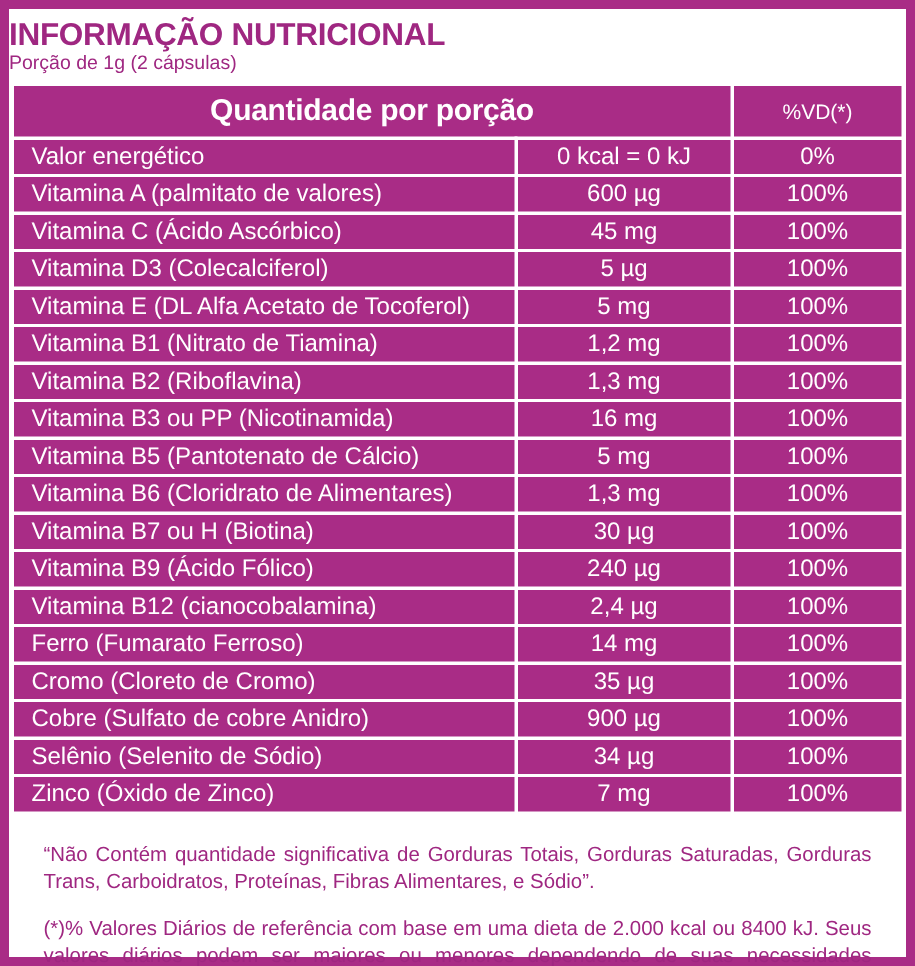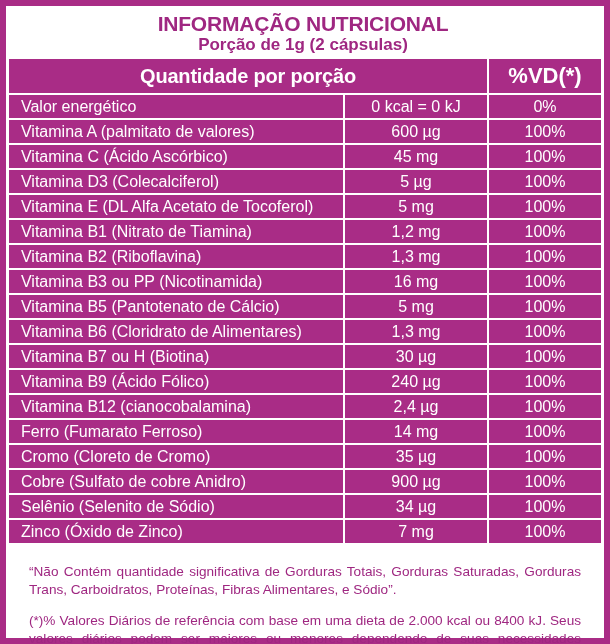--- a/index.html
+++ b/index.html
@@ -13,33 +13,33 @@
     width:610px;height:644px;box-sizing:border-box;
     background:var(--magenta);
     padding:6px;
   }
   .inner{
     width:100%;height:100%;box-sizing:border-box;
     background:var(--white);
     display:flex;flex-direction:column;
   }
   .title-area{
-    text-align:center;
+    text-align:left;
     padding:6px 4px 5px 0;
     height:51px;box-sizing:border-box;
   }
   .title{
     color:var(--text_magenta);
     font-size:21px;font-weight:bold;
     line-height:1.1;
     letter-spacing:-0.2px;
   }
   .subtitle{
     color:var(--text_magenta);
-    font-size:17px;font-weight:bold;
+    font-size:13px;font-weight:normal;
     line-height:1.15;
   }
   table.nutri{
     width:calc(100% - 4px);
     margin:0 auto;
     border-collapse:collapse;
     table-layout:fixed;
   }
   table.nutri th, table.nutri td{
     background:var(--magenta);
@@ -51,21 +51,21 @@
   }
   col.c-name{width:336px;}
   col.c-qty{width:144px;}
   col.c-vd{width:114px;}
   thead th{height:34px;}
   th.qty-header{
     font-size:20px;font-weight:bold;text-align:center;
     letter-spacing:-0.2px;
   }
   th.vd-header{
-    font-size:22px;font-weight:bold;text-align:center;
+    font-size:14px;font-weight:normal;text-align:center;
   }
   tbody tr{height:25px;}
   tbody td{
     font-size:16px;
     text-align:center;
     font-weight:normal;
   }
   tbody td.name{
     text-align:left;
     padding-left:12px;

